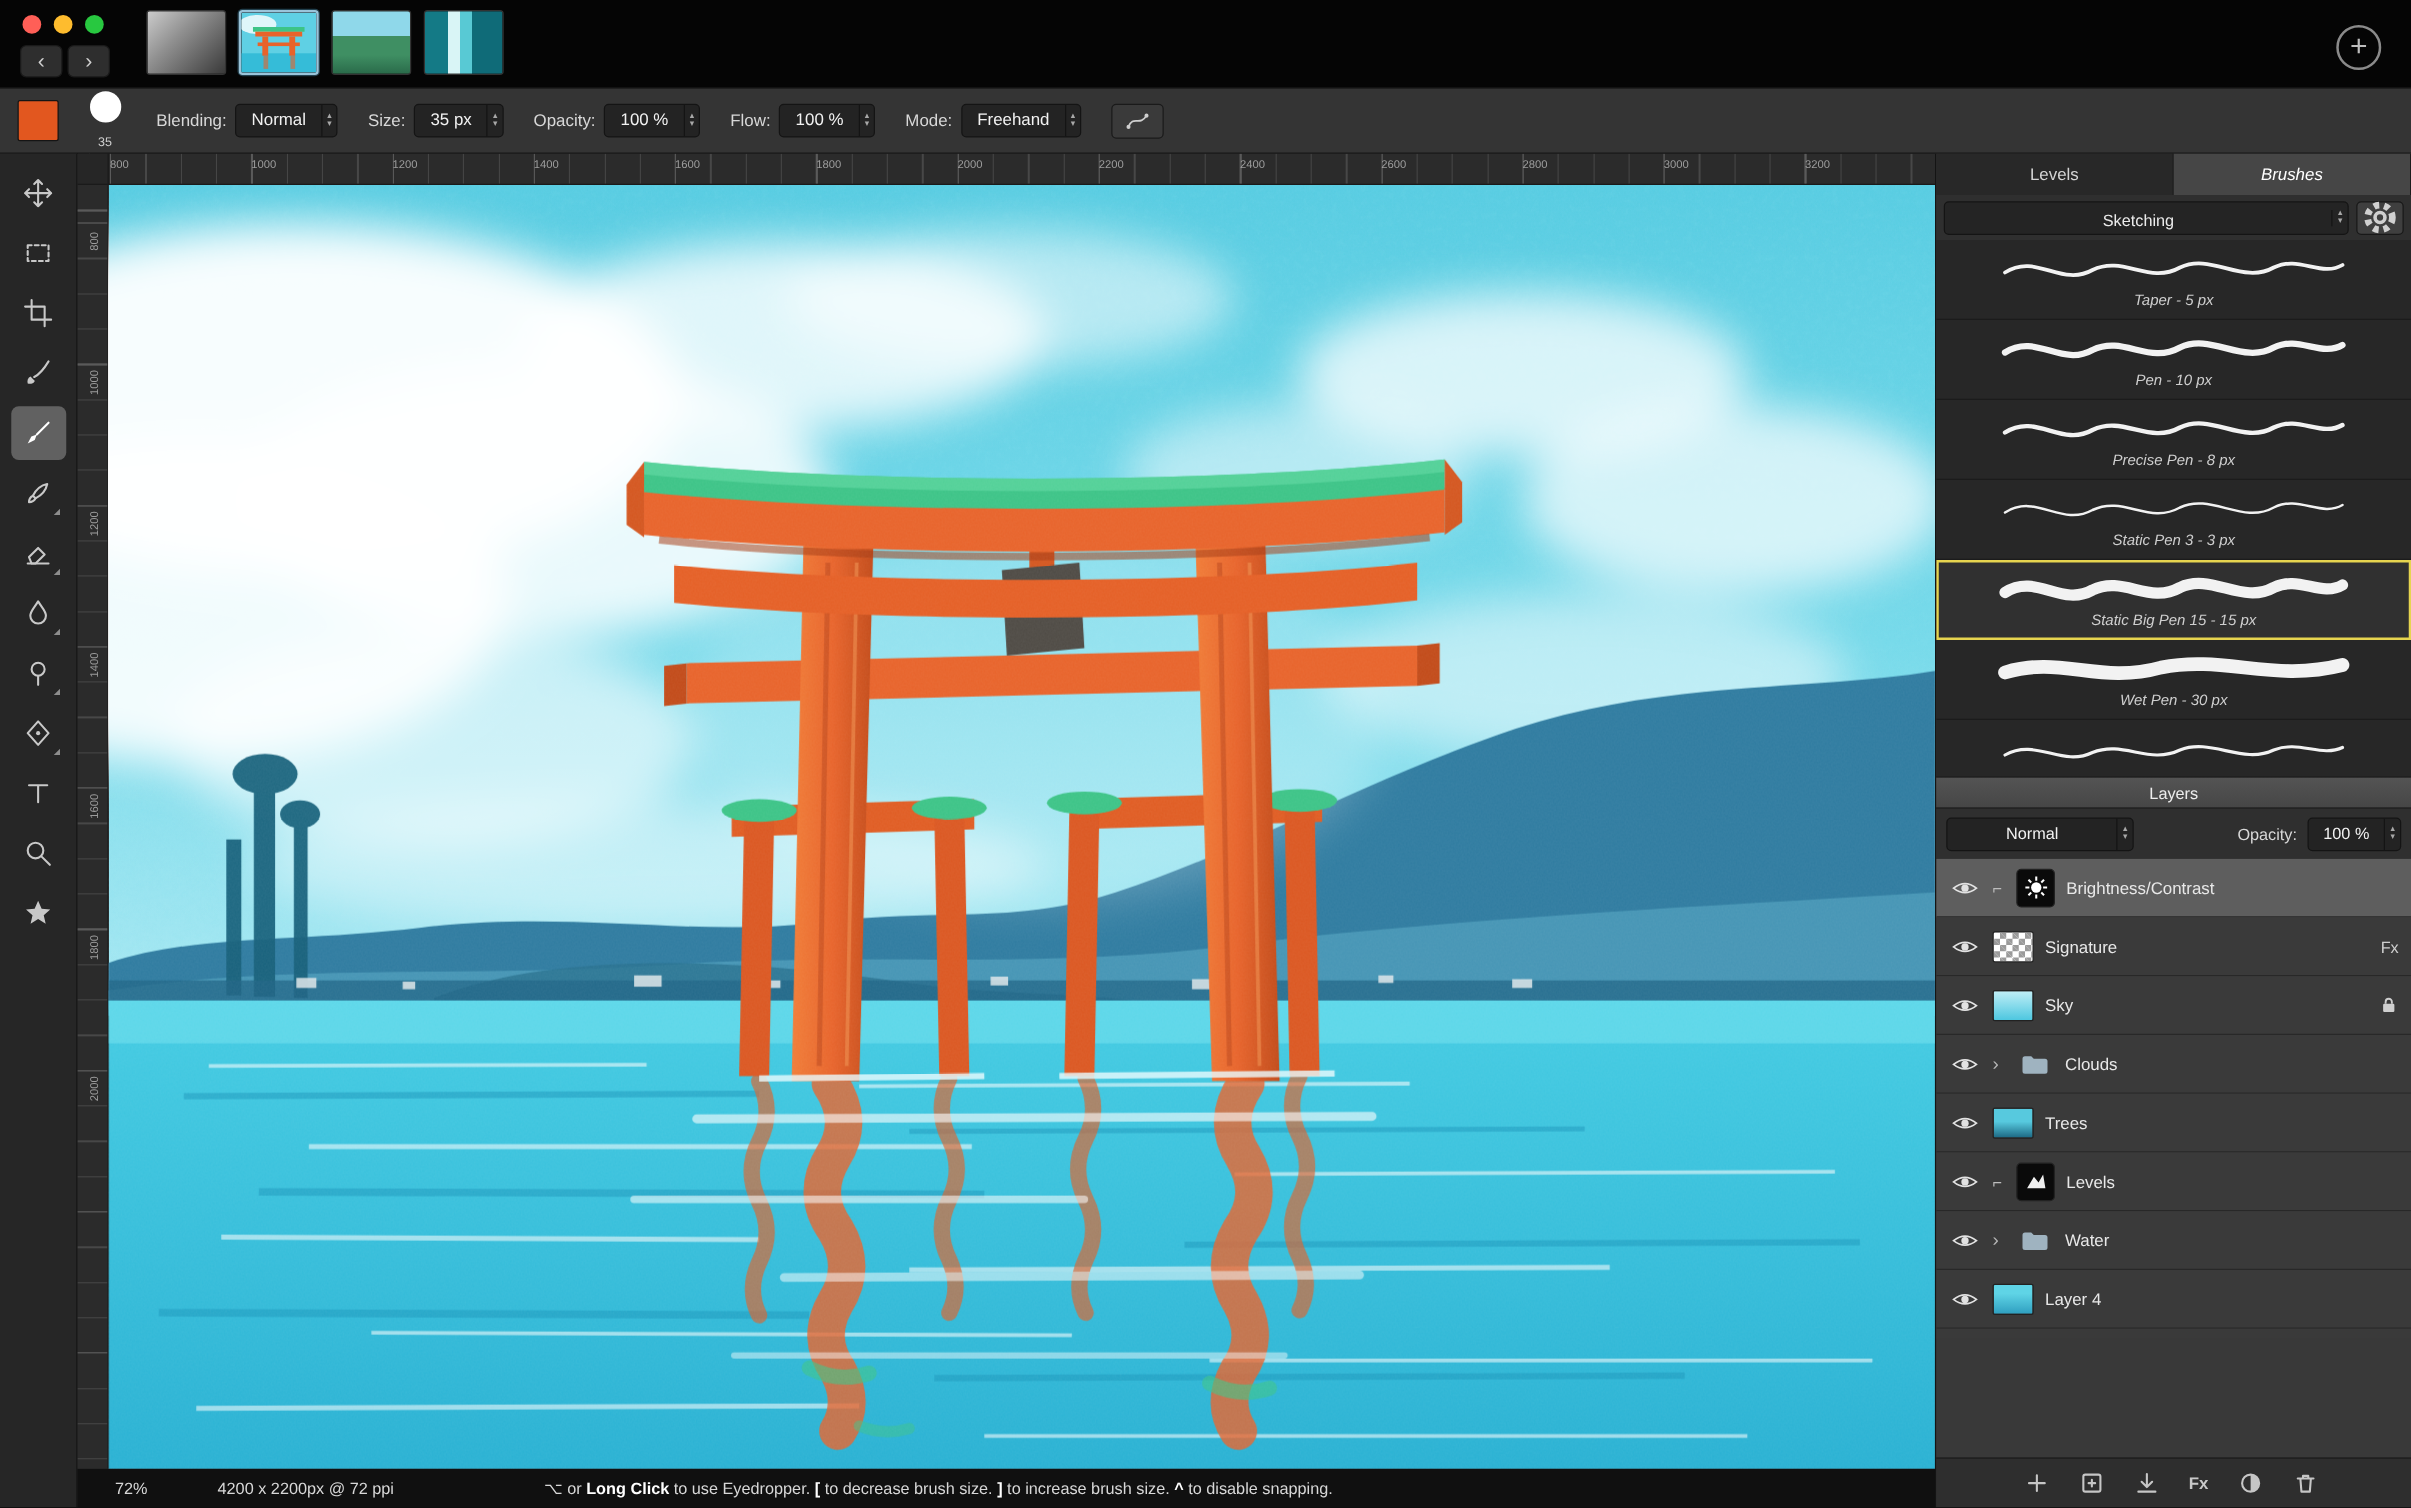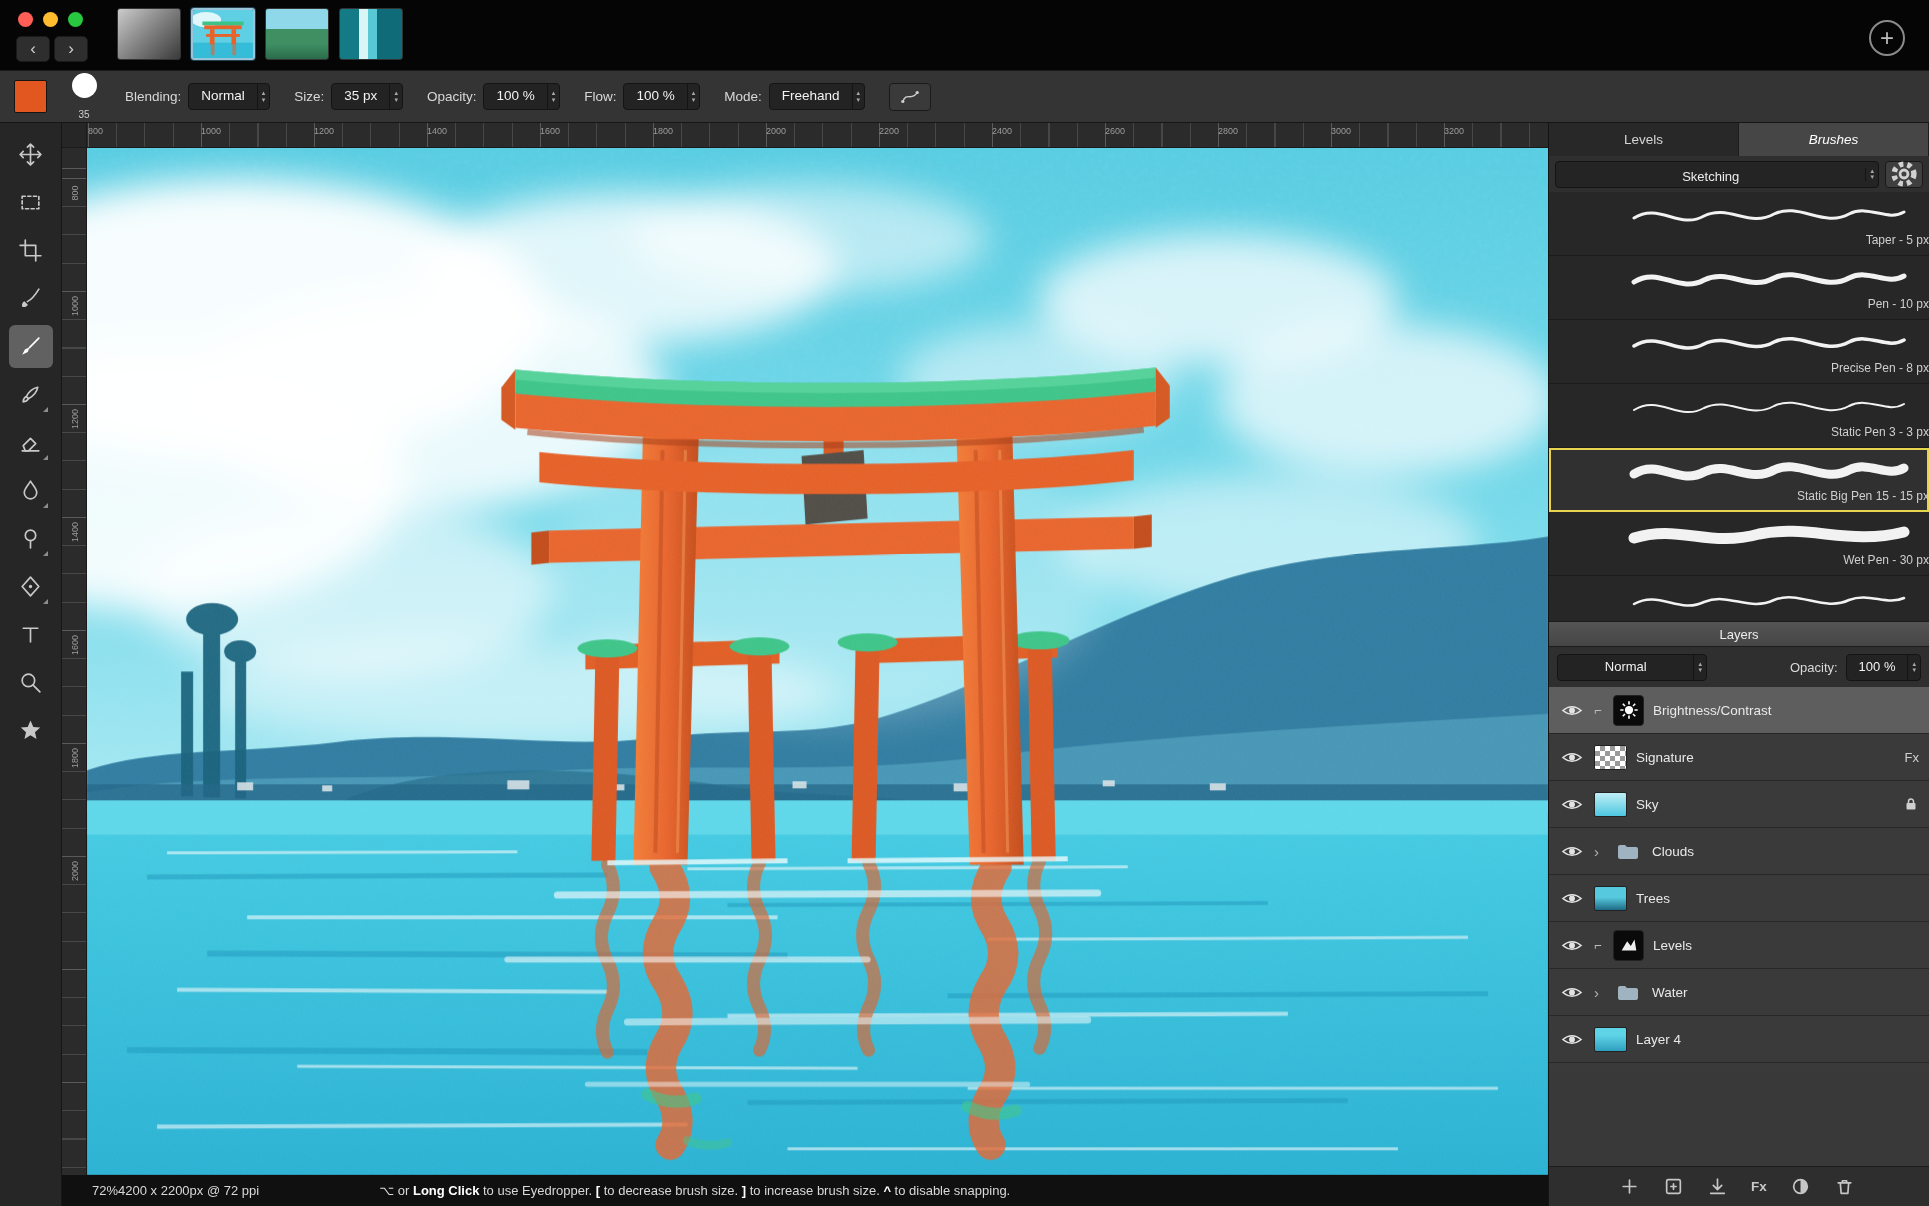--- a/index.html
+++ b/index.html
@@ -61,35 +61,35 @@
     background-image:repeating-linear-gradient(180deg,#5a5a5a 0 1px,transparent 1px 113px),
                      repeating-linear-gradient(180deg,#474747 0 1px,transparent 1px 28.25px);
     background-size:100% 100%,9px 100%;background-position:top 30px left 0,top 30px right 0;background-repeat:repeat,repeat;}
   .ruler-left span{position:absolute;left:13px;transform:translate(-50%,0) rotate(-90deg);font-size:9px;color:#9c9c9c;white-space:nowrap;}
   .corner{position:absolute;top:0;left:0;width:25px;height:25px;background:#262626;border-right:1px solid #1a1a1a;border-bottom:1px solid #1a1a1a;z-index:2;}
   .canvas{position:absolute;top:25px;left:25px;right:0;bottom:0;}
   .canvas svg{width:100%;height:100%;display:block;}
   
   .statusbar{height:31px;background:#101010;display:flex;align-items:center;font-size:13px;color:#d8d8d8;
              padding:0 0 0 30px;flex:none;white-space:nowrap;}
-  .statusbar .docinfo{}
+  .statusbar .docinfo{margin-left:56px;}
   .statusbar .hint{margin-left:120px;}
   .hint b{color:#fff;}
   
   .rpanel{width:381px;background:#2f2f2f;border-left:1px solid #141414;display:flex;flex-direction:column;flex:none;}
   .ptabs{height:33px;display:flex;flex:none;font-size:13.5px;}
   .ptab{flex:1;display:flex;align-items:center;justify-content:center;background:#282828;color:#d5d5d5;border-right:1px solid #1c1c1c;}
   .ptab.active{background:#464646;color:#fff;font-style:italic;}
   .catrow{height:36px;display:flex;align-items:center;padding:4px 6px;gap:6px;background:#2f2f2f;flex:none;}
   .catdd{flex:1;display:flex;align-items:center;background:#242424;border:1px solid #141414;border-radius:4px;height:27px;}
   .catdd .val{flex:1;text-align:center;color:#ececec;font-size:13px;padding-top:5px;}
   .gearbtn{width:38px;height:27px;background:#3f3f3f;border:1px solid #181818;border-radius:4px;
            display:flex;align-items:center;justify-content:center;}
   .brushlist{height:429px;overflow:hidden;background:#272727;flex:none;}
-  .brow{height:64px;border-bottom:1px solid #1b1b1b;display:flex;flex-direction:column;align-items:flex-end;justify-content:flex-start;padding-top:4px;}
+  .brow{height:64px;border-bottom:1px solid #1b1b1b;display:flex;flex-direction:column;align-items:center;justify-content:flex-start;padding-top:4px;font-style:italic;}
   .brow.sel{outline:2px solid #e6d44f;outline-offset:-2px;background:#303030;}
   .brow svg{width:320px;height:40px;filter:blur(.3px);}
   .brow .bs{fill:none;stroke:#f2f2f2;stroke-linecap:round;}
   .brow .bname{font-size:12px;color:#cfcfcf;margin-top:-3px;}
   .lheader{height:26px;background:linear-gradient(#545454,#464646);display:flex;align-items:center;justify-content:center;
            font-size:13px;color:#ededed;border-top:1px solid #1c1c1c;border-bottom:1px solid #1c1c1c;flex:none;}
   .lctrls{height:40px;display:flex;align-items:center;padding:0 8px;gap:8px;background:#2f2f2f;flex:none;font-size:13px;}
   .lctrls .blend{width:150px;}
   .lctrls .oplabel{margin-left:auto;color:#d8d8d8;}
   .llist{flex:1;overflow:hidden;background:#393939;}

